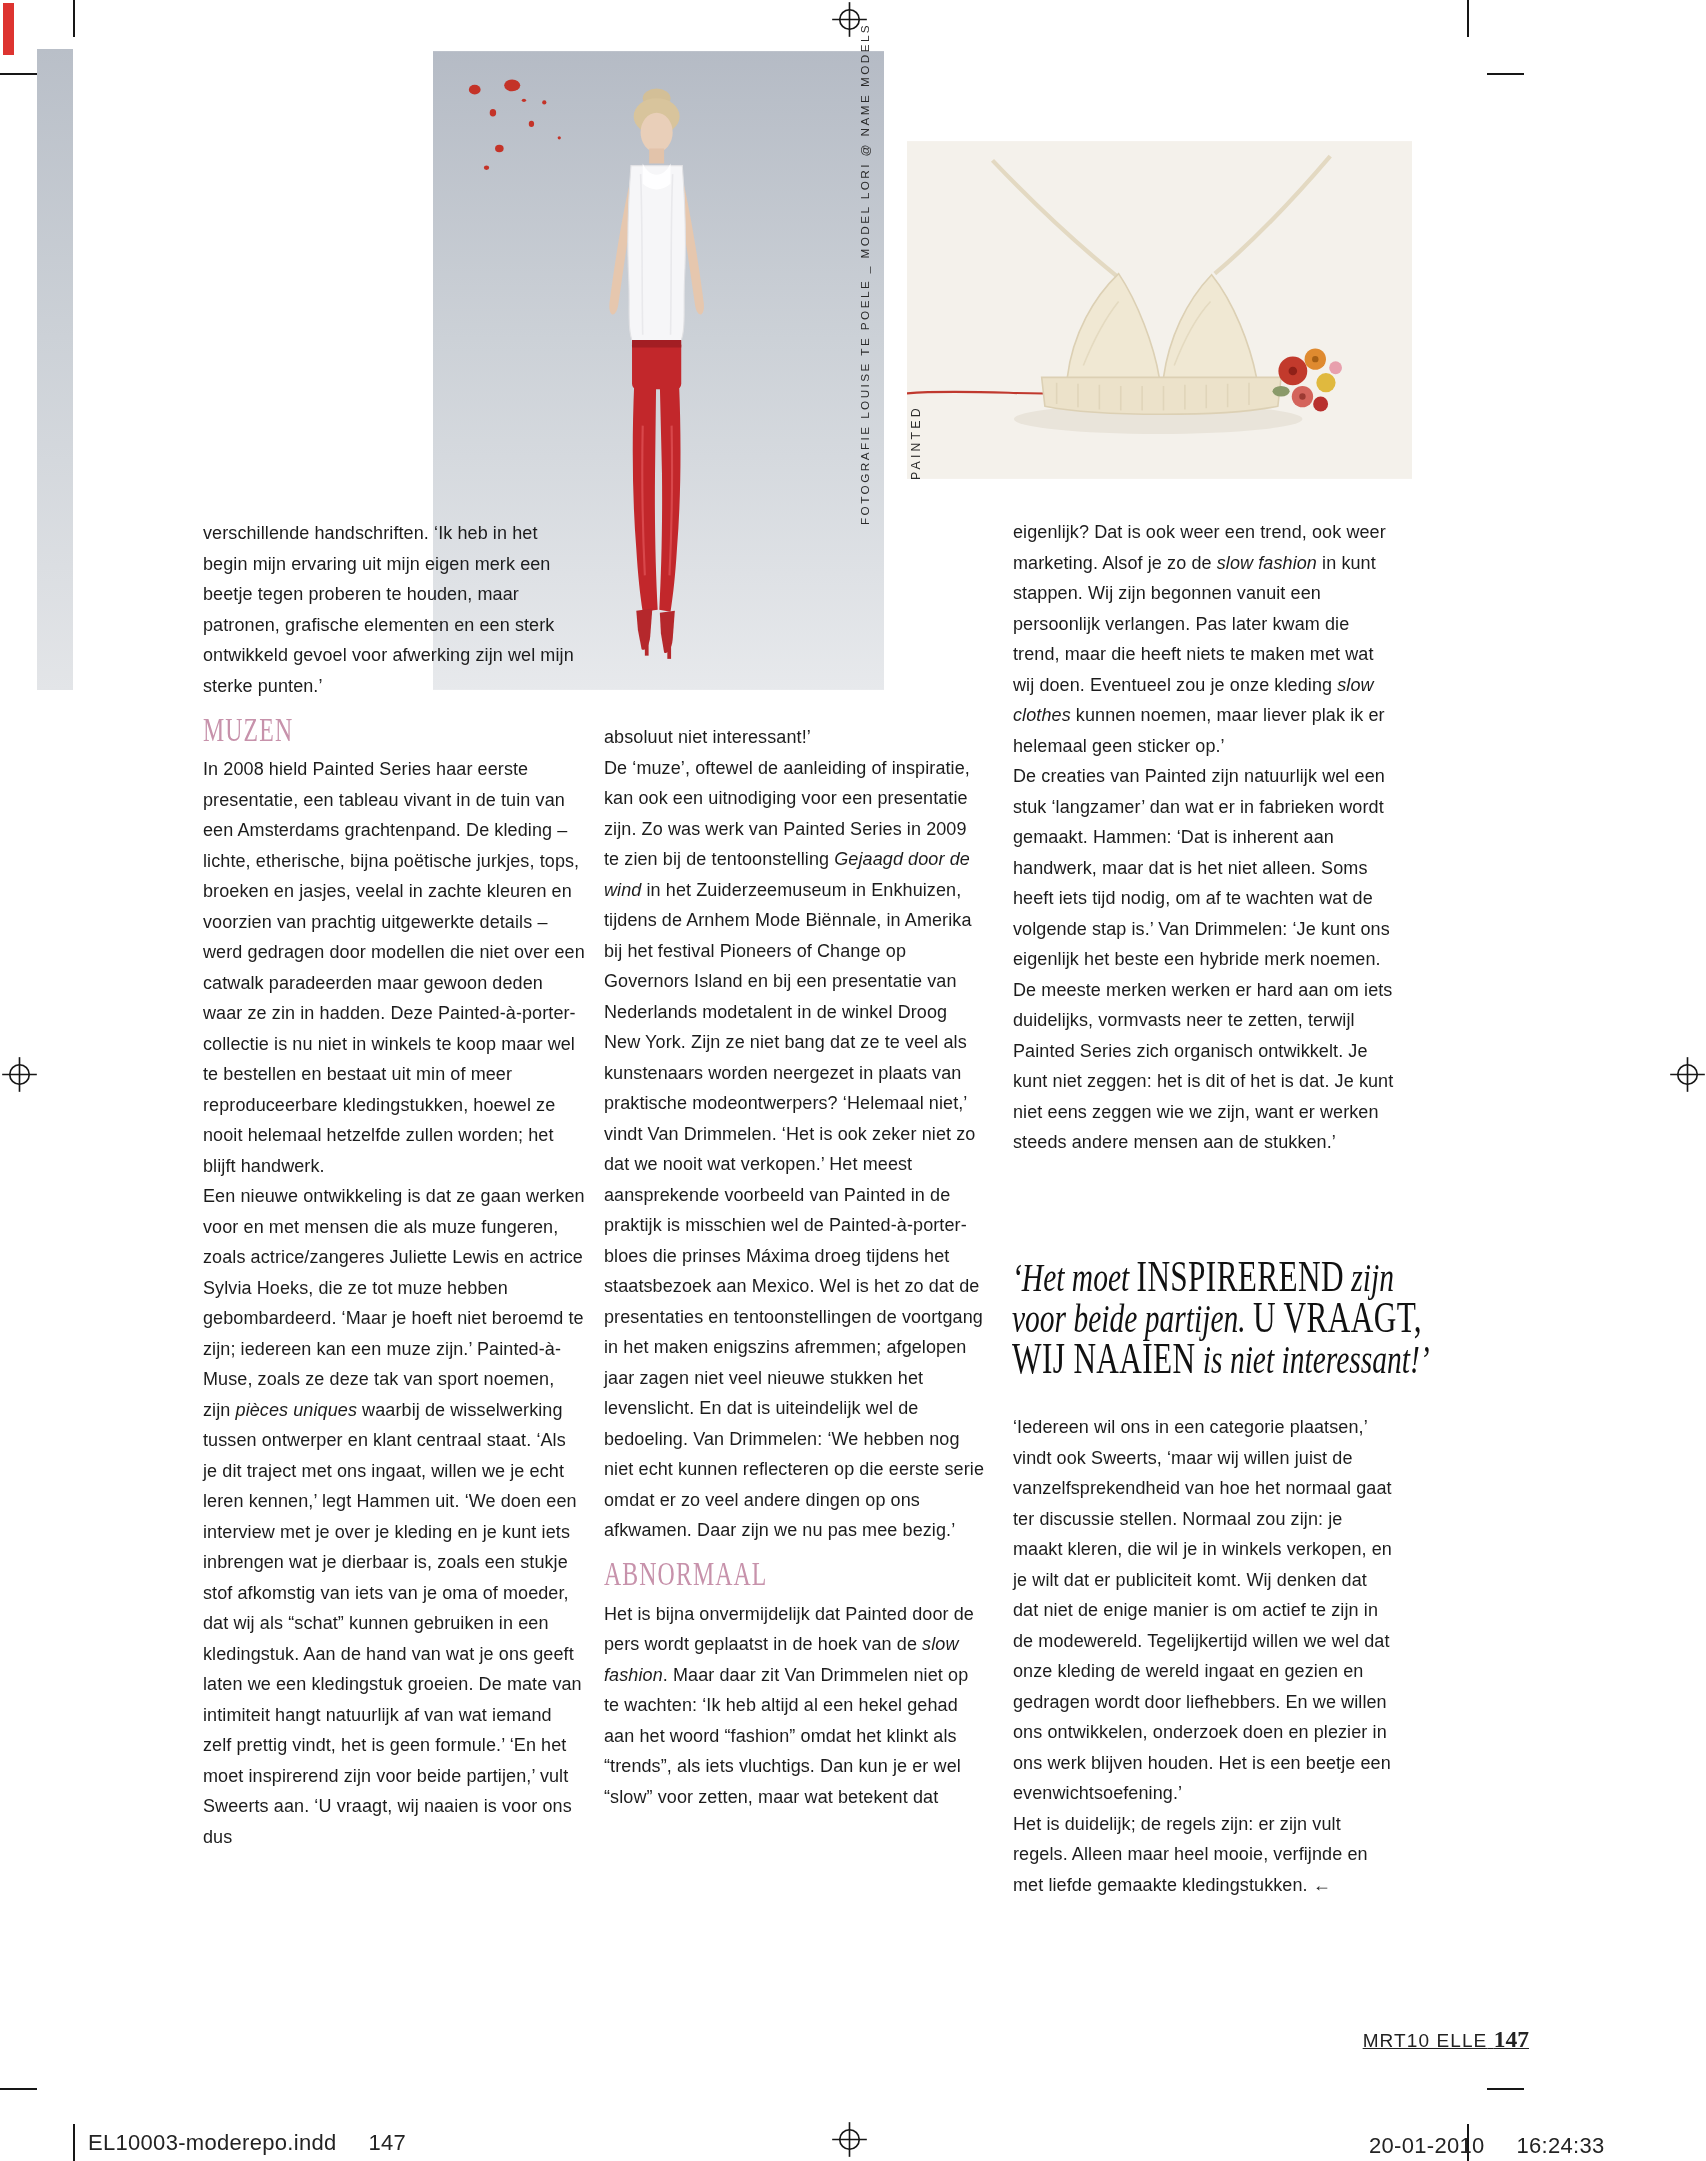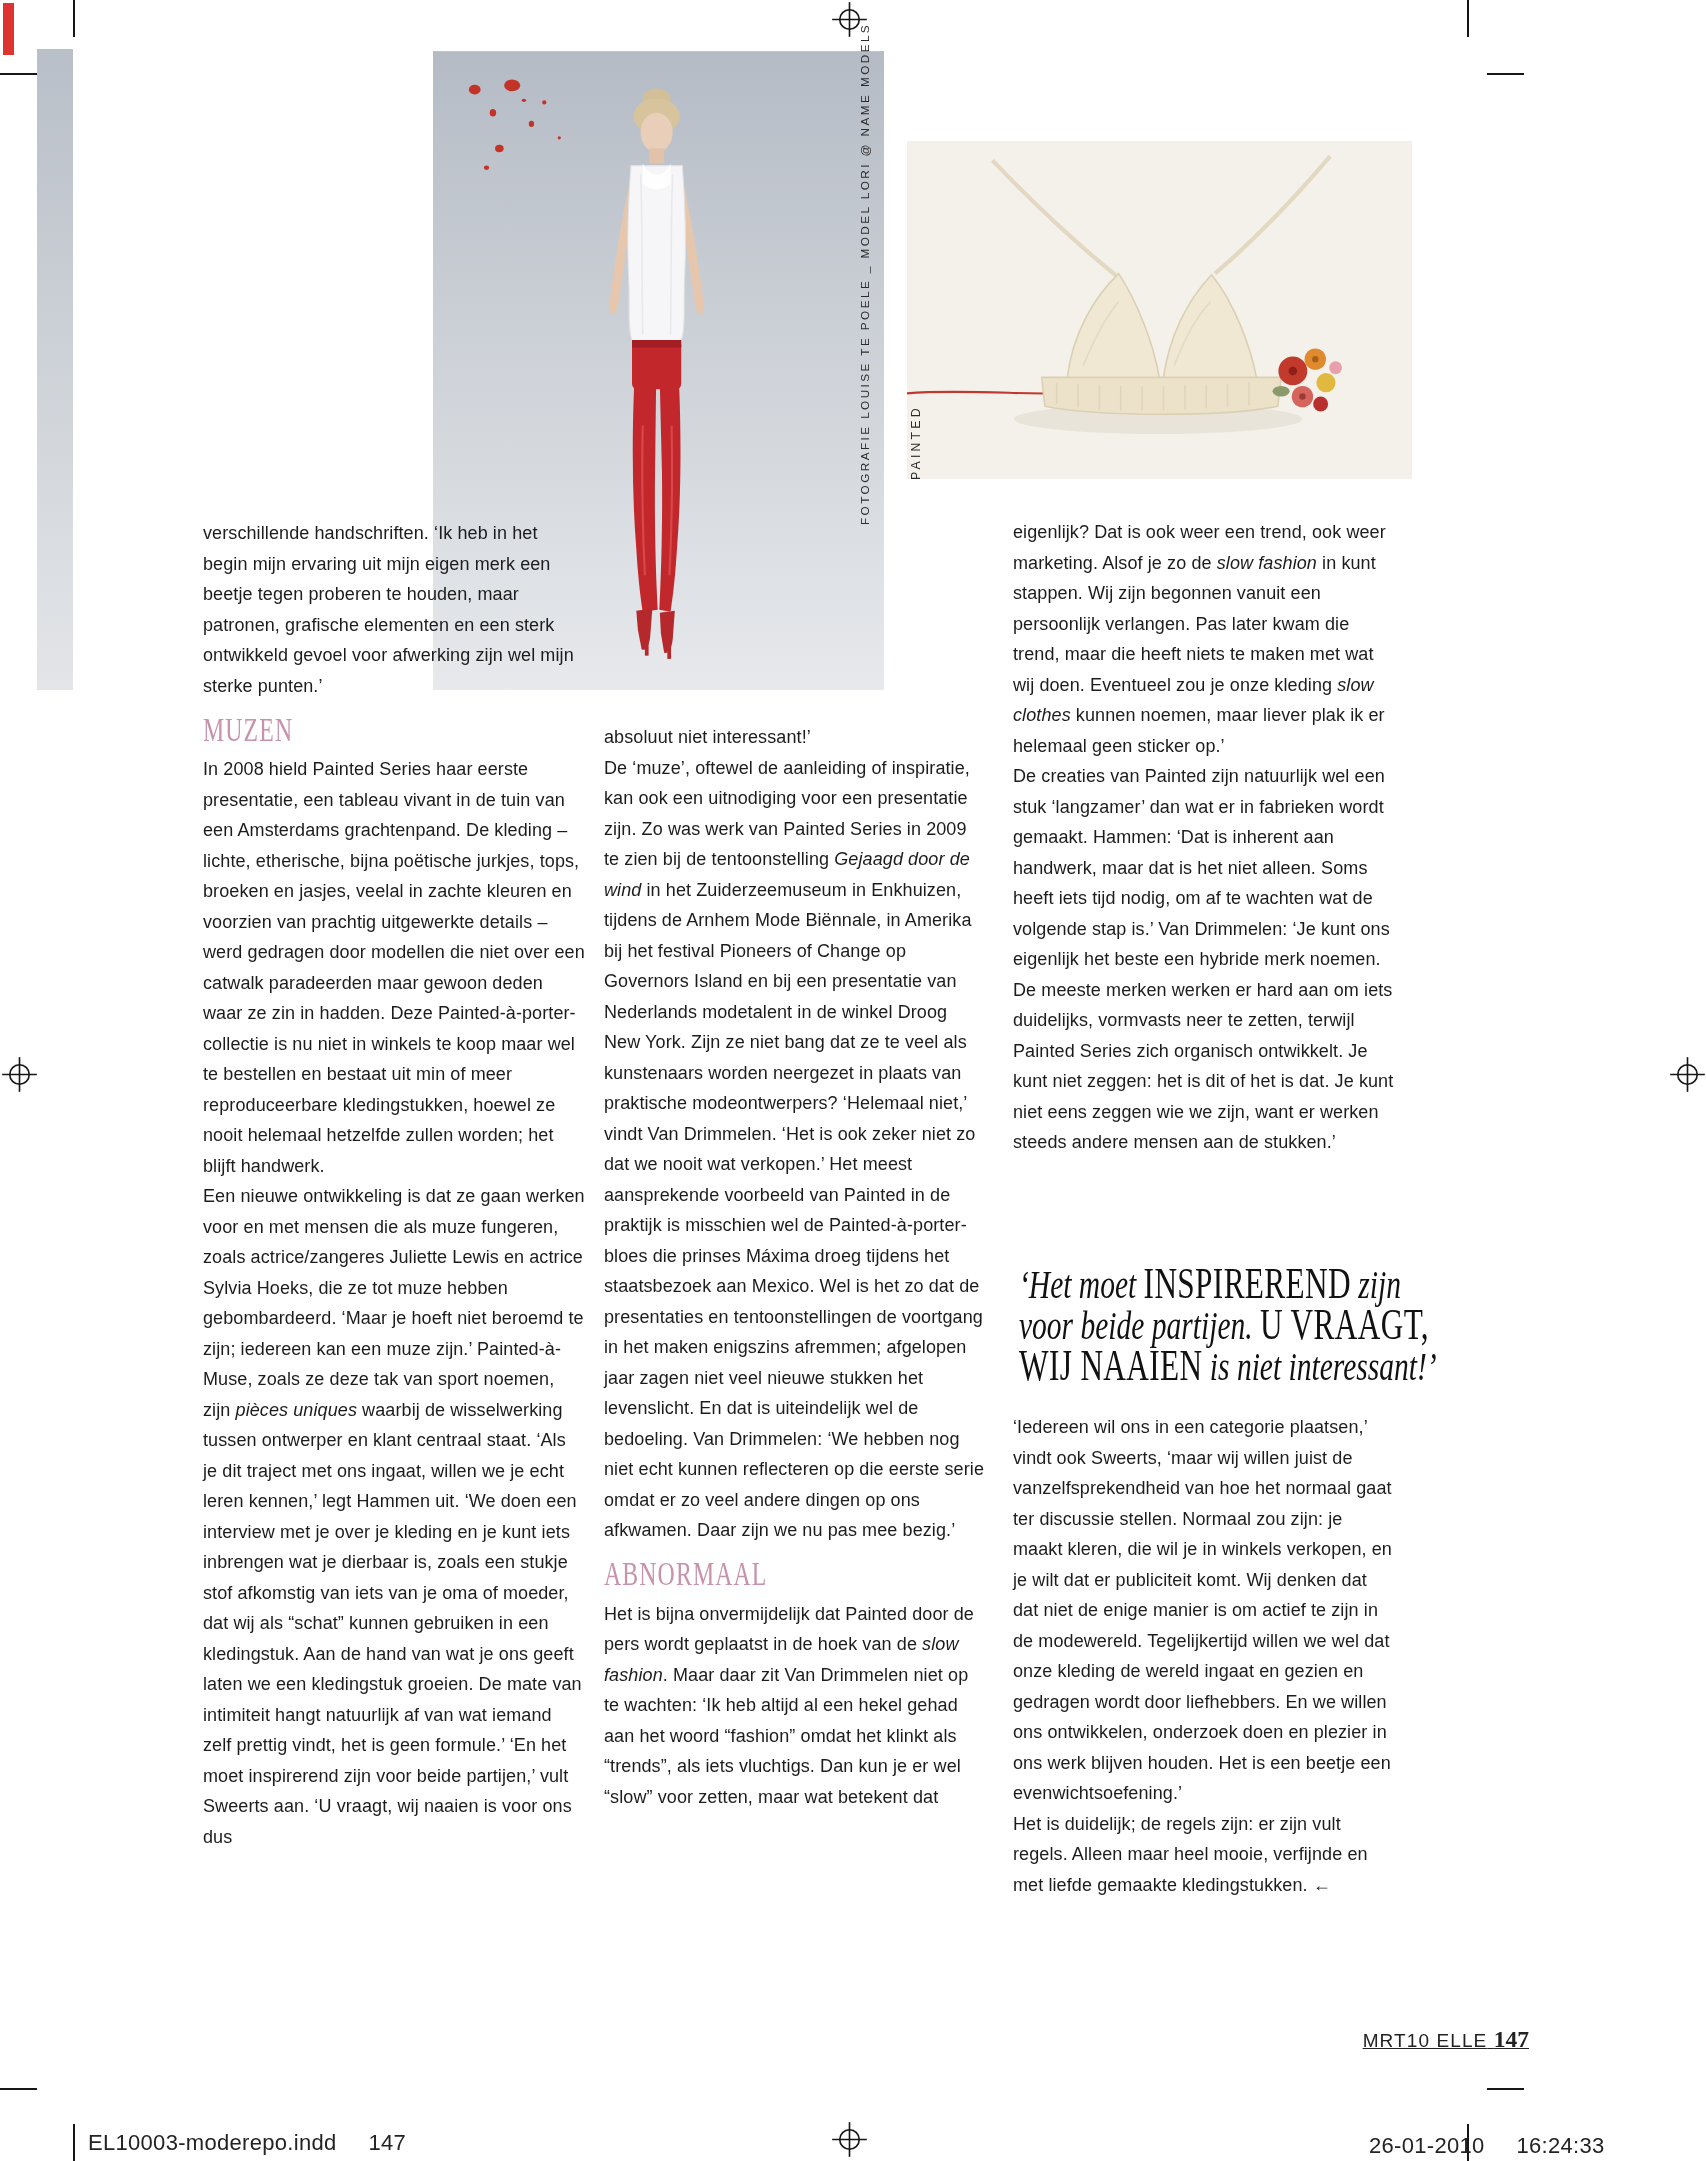--- a/index.html
+++ b/index.html
@@ -34,21 +34,21 @@
   .col-2{left:604px;top:722px;}
   .col-3a{left:1013px;top:517px;}
   .col-3b{left:1013px;top:1412px;}
 
   h2.section{margin:10.7px 0 7.5px 0;font-family:"Liberation Serif",serif;font-weight:normal;
              font-size:34px;line-height:35px;color:#c792ab;}
   h2.section .condense{display:inline-block;transform:scaleX(.70);transform-origin:0 50%;
                        letter-spacing:1.6px;}
 
   
-  .pull-quote{position:absolute;left:1012px;top:1256px;margin:7px;padding:0;
+  .pull-quote{position:absolute;left:1012px;top:1256px;margin:0;padding:0;
               font-family:"Liberation Serif",serif;color:#111;}
   .q-inner{transform:scaleX(.72);transform-origin:0 0;}
   .q-line{white-space:nowrap;font-size:41px;line-height:40px;}
   .q-it{font-style:italic;}
   .q-caps{font-style:normal;font-size:1.06em;letter-spacing:0.5px;}
 
   
   .folio{position:absolute;left:1358px;top:2026px;width:171px;text-align:right;
          font-size:19px;letter-spacing:1.1px;color:#222;text-decoration:underline;}
   .folio b{font-family:"Liberation Serif",serif;font-size:23.5px;font-weight:bold;letter-spacing:0;}
@@ -223,17 +223,17 @@
   <div class="folio">
     <span>MRT10 ELLE</span>
     <b>147</b>
   </div>
 
   <div class="slug file">
     <span>EL10003-moderepo.indd</span><span class="gap"></span><span>147</span>
   </div>
 
   <div class="slug stamp">
-    <span>26-01-2010</span><span class="gap"></span><span>16:24:33</span>
+    <span>20-01-2010</span><span class="gap"></span><span>16:24:33</span>
   </div>
 
 </div>
 
 
 </body></html>

